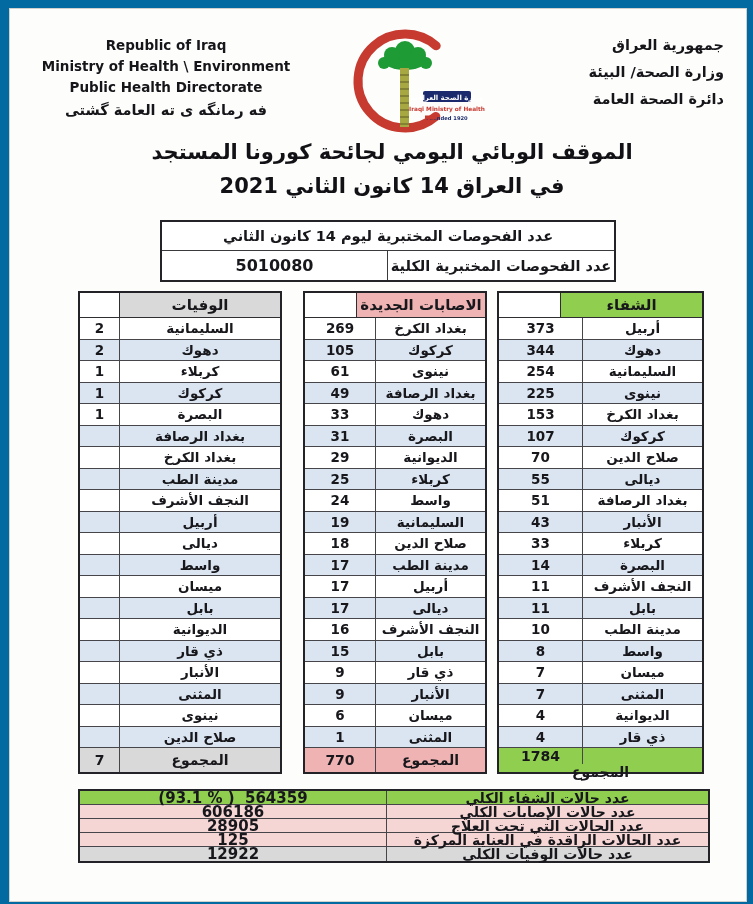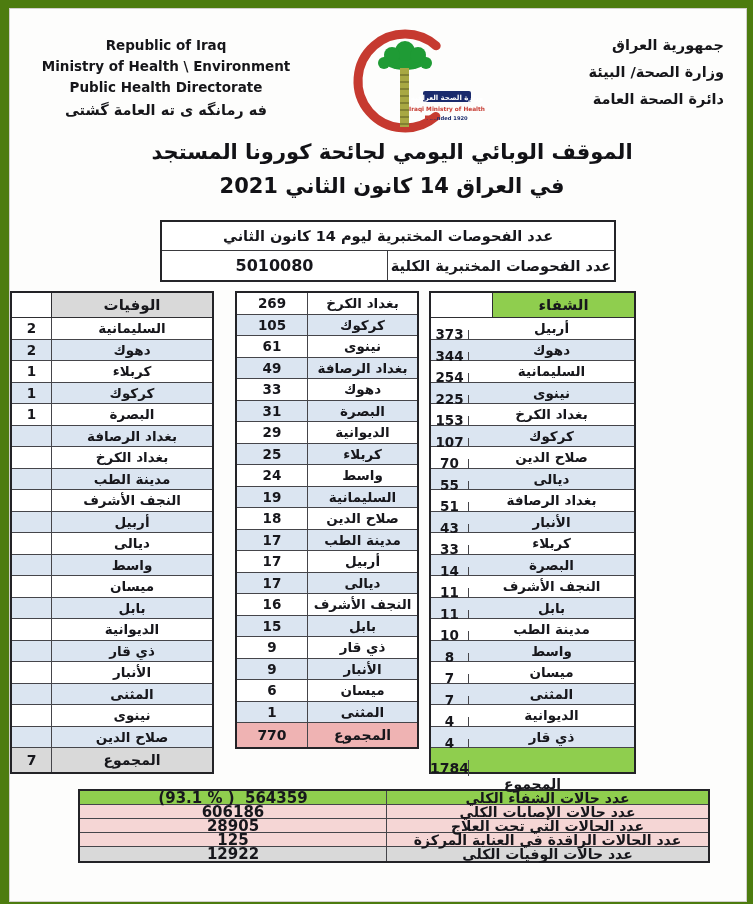--- a/index.html
+++ b/index.html
@@ -1,18 +1,18 @@
 <!DOCTYPE html>
 <html lang="ar"><head>
 <meta charset="utf-8">
 <style>
   * { box-sizing: border-box; margin: 0; padding: 0; }
   html,body { width:753px; }
   body { font-family: "DejaVu Sans", sans-serif; background:#ffffff; }
-  .photo { position:relative; width:753px; height:904px; background:#4d7c0f; overflow:hidden;text-decoration:underline; }
+  .photo { position:relative; width:753px; height:904px; background:#0369a1; overflow:hidden;text-decoration:underline; }
   .page  { position:absolute; left:9px; top:8px; width:738px; height:894px;
            background:#fdfdfc; border:1px solid #d2d0cc; }
 
   
   .org-header { display:flex; padding:12px 22px 0 30px; height:122px; }
   .eng-block { width:252px; text-align:center; font-weight:bold; font-size:13.5px;
                line-height:1.55; color:#16161a; padding-top:14px; }
   .kurdish-line { font-size:14.5px; margin-top:1px; direction:rtl; }
   .logo-wrap { flex:1; display:flex; justify-content:center; align-items:flex-start; padding-top:2px; }
   .ar-block { width:168px; text-align:right; direction:rtl; font-weight:bold;
@@ -28,41 +28,41 @@
   .cell { display:flex; align-items:center; justify-content:center; font-weight:bold; color:#17171c; }
 
   
   .tests-table { width:456px; margin:17px 0 0 150px; border:2px solid #242428; background:#fff; }
   .trow { display:flex; height:29px; border-bottom:1px solid #3a3a3e; }
   .trow:last-child { border-bottom:none; }
   .tval { width:226px; border-right:1.5px solid #3a3a3e; font-size:16px; }
   .tlbl { flex:1; direction:rtl; font-size:14.5px; }
 
   
-  .tables-row { display:flex; margin-top:9px; align-items:flex-start; }
+  .tables-row { display:flex; margin-top:9px; padding-left:68px; align-items:flex-start; }
   .ptable { border:2px solid #232327; background:#fff; }
   .t-deaths  { width:204px; margin-right:21px; }
   .t-cases   { width:184px; margin-right:10px; }
   .t-recover { width:207px; }
   .phead { display:flex; height:25px; border-bottom:1px solid #2e2e32; }
   .pnumh { border-right:1px solid #2e2e32; background:#ffffff; }
   .pnameh { flex:1; font-size:15px; direction:rtl; }
   .t-deaths  .pnumh { width:40px; }
   .t-cases   .pnumh { width:52px; }
   .t-recover .pnumh { width:62px; }
   .t-deaths  .pnameh { background:#d9d9d9; }
   .t-cases   .pnameh { background:#efb3b3; }
   .t-recover .pnameh { background:#8fce4e; }
   .prow { display:flex; height:21.5px; border-bottom:1px solid #45454a; }
   .pbody > div:nth-of-type(even) { background:#dbe5f1; }
   .pnum { border-right:1px solid #45454a; font-size:13.5px; }
   .pname { flex:1; font-size:13.5px; direction:rtl; }
   .t-deaths  .pnum { width:40px; }
   .t-cases   .pnum { width:71px; }
-  .t-recover .pnum { width:38px;margin-top:12px; }
+  .t-recover .pnum { width:84px; }
   .ptotal { display:flex; height:24px; }
   .t-deaths  .ptotal { background:#d9d9d9; }
   .t-cases   .ptotal { background:#efb3b3; }
   .t-recover .ptotal { background:#8fce4e;flex-direction:column; }
   .ptotal .pnum, .ptotal .pname { font-size:14px; }
 
   
   .summary-table { width:632px; margin:15px 0 0 68px; border:2px solid #232327; background:#fff; }
   .srow { display:flex; height:14px; border-bottom:1px solid #45454a; }
   .srow:last-child { border-bottom:none; }
@@ -257,20 +257,24 @@
               <div class="cell pname">صلاح الدين</div>
             </div>
           </div>
         <div class="ptotal">
           <div class="cell pnum">7</div>
           <div class="cell pname">المجموع</div>
         </div>
       </div>
 
       <div class="ptable t-cases">
+        <div class="phead">
+          <div class="cell pnumh"></div>
+          <div class="cell pnameh">الاصابات الجديدة</div>
+        </div>
         <div class="pbody">
 
             <div class="prow">
               <div class="cell pnum">269</div>
               <div class="cell pname">بغداد الكرخ</div>
             </div>
 
             <div class="prow">
               <div class="cell pnum">105</div>
               <div class="cell pname">كركوك</div>

